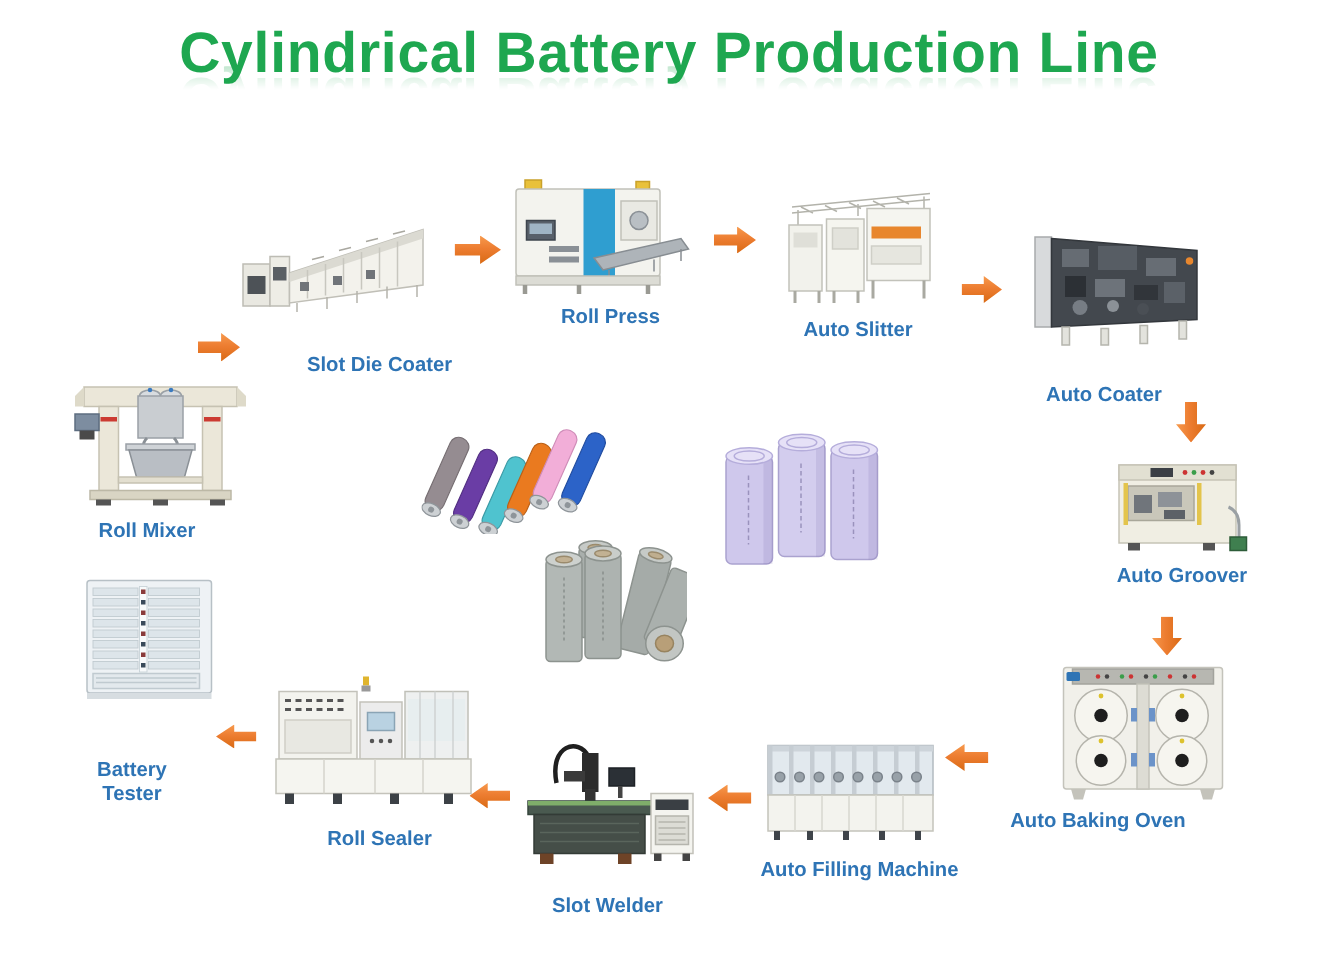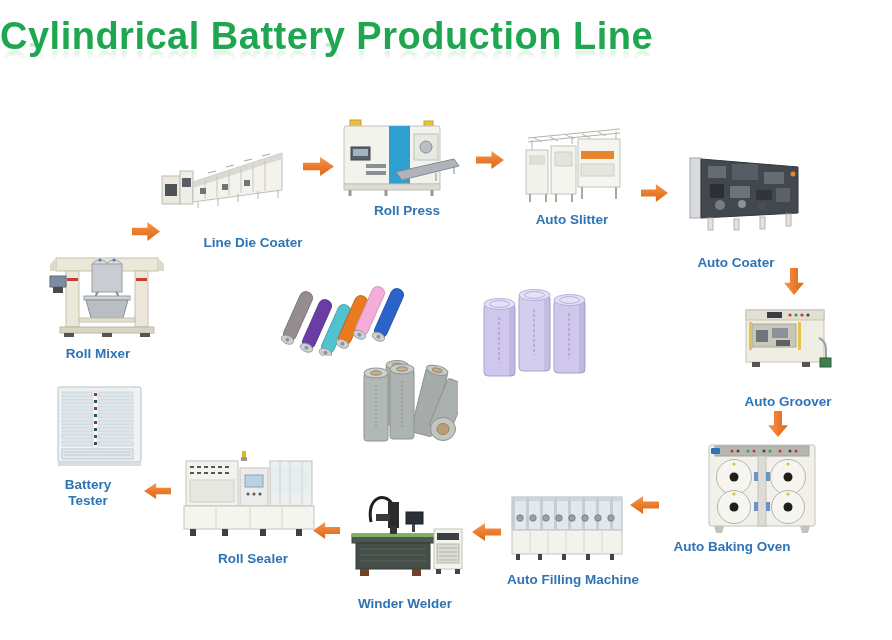--- a/index.html
+++ b/index.html
@@ -1,18 +1,18 @@
 <!DOCTYPE html>
 <html style="--title-green: #1EA750; --label-blue: #2E74B5; --arrow-orange: #ED7D31;"><head>
 <meta charset="utf-8">
 <style>
   html,body{margin:0;padding:0;background:#fff;}
   .stage{position:relative;width:892px;height:640px;background:#fff;overflow:hidden;
          font-family:"Liberation Sans",sans-serif;}
-  .title-wrap{position:absolute;top:16px;left:0;width:892px;}
+  .title-wrap{position:absolute;top:16px;left:0;width:892px;text-align:center;}
   .title{display:inline-block;font-weight:bold;font-size:38px;letter-spacing:0.5px;
          color:var(--title-green,#1EA750);line-height:1.1;
          -webkit-box-reflect: below -16px linear-gradient(transparent 58%, rgba(0,0,0,0.30));}
   .lbl{position:absolute;color:var(--label-blue,#2E74B5);font-weight:bold;font-size:13.5px;
        text-align:center;line-height:1.18;}
   .m{position:absolute;}
   .m svg{display:block;width:100%;height:100%;}
   .arrow{position:absolute;background:linear-gradient(180deg,#f79a4d 0%,var(--arrow-orange,#ED7D31) 45%,#d96a14 100%);}
   .arrow.d{background:linear-gradient(90deg,#f79a4d 0%,var(--arrow-orange,#ED7D31) 45%,#d96a14 100%);}
   .arrow.r{clip-path:polygon(0 30%,55% 30%,55% 0,100% 50%,55% 100%,55% 70%,0 70%);}
@@ -382,30 +382,30 @@
         <rect x="76" y="15" width="31" height="73" rx="4" fill="#cfc8ec" stroke="#aaa2cf"></rect>
         <rect x="101" y="15" width="6" height="73" fill="#6a5fa0" opacity="0.14"></rect>
         <ellipse cx="91.5" cy="15" rx="15.5" ry="5.5" fill="#e6e1f7" stroke="#b5addb"></ellipse>
         <ellipse cx="91.5" cy="15" rx="10" ry="3.4" fill="none" stroke="#b5addb"></ellipse>
         <path d="M91,28 v46" stroke="#9a92bd" stroke-dasharray="3 2"></path>
       </g>
     </svg>
   </div>
 
   <div class="lbl" style="left:18px;top:346px;width:160px">Roll Mixer</div>
-  <div class="lbl" style="left:173px;top:235px;width:160px">Line Die Coater</div>
+  <div class="lbl" style="left:173px;top:235px;width:160px">Slot Die Coater</div>
   <div class="lbl" style="left:492px;top:212px;width:160px">Auto Slitter</div>
   <div class="lbl" style="left:327px;top:203px;width:160px">Roll Press</div>
   <div class="lbl" style="left:656px;top:255px;width:160px">Auto Coater</div>
-  <div class="lbl" style="left:708px;top:394px;width:160px">Auto Groover</div>
+  <div class="lbl" style="left:708px;top:376px;width:160px">Auto Groover</div>
   <div class="lbl" style="left:652px;top:539px;width:160px">Auto Baking Oven</div>
   <div class="lbl" style="left:483px;top:572px;width:180px">Auto Filling Machine</div>
-  <div class="lbl" style="left:325px;top:596px;width:160px">Winder Welder</div>
+  <div class="lbl" style="left:325px;top:596px;width:160px">Slot Welder</div>
   <div class="lbl" style="left:173px;top:551px;width:160px">Roll Sealer</div>
-  <div class="lbl" style="left:53px;top:477px;width:70px">Battery Tester</div>
+  <div class="lbl" style="left:53px;top:505px;width:70px">Battery Tester</div>
 
   <div class="arrow r" style="left:132px;top:222px;width:28px;height:19px"></div>
   <div class="arrow r" style="left:303px;top:157px;width:31px;height:19px"></div>
   <div class="arrow r" style="left:476px;top:151px;width:28px;height:18px"></div>
   <div class="arrow r" style="left:641px;top:184px;width:27px;height:18px"></div>
   <div class="arrow d" style="left:784px;top:268px;width:20px;height:27px"></div>
   <div class="arrow d" style="left:768px;top:411px;width:20px;height:26px"></div>
   <div class="arrow l" style="left:630px;top:496px;width:29px;height:18px"></div>
   <div class="arrow l" style="left:472px;top:523px;width:29px;height:18px"></div>
   <div class="arrow l" style="left:313px;top:522px;width:27px;height:17px"></div>

